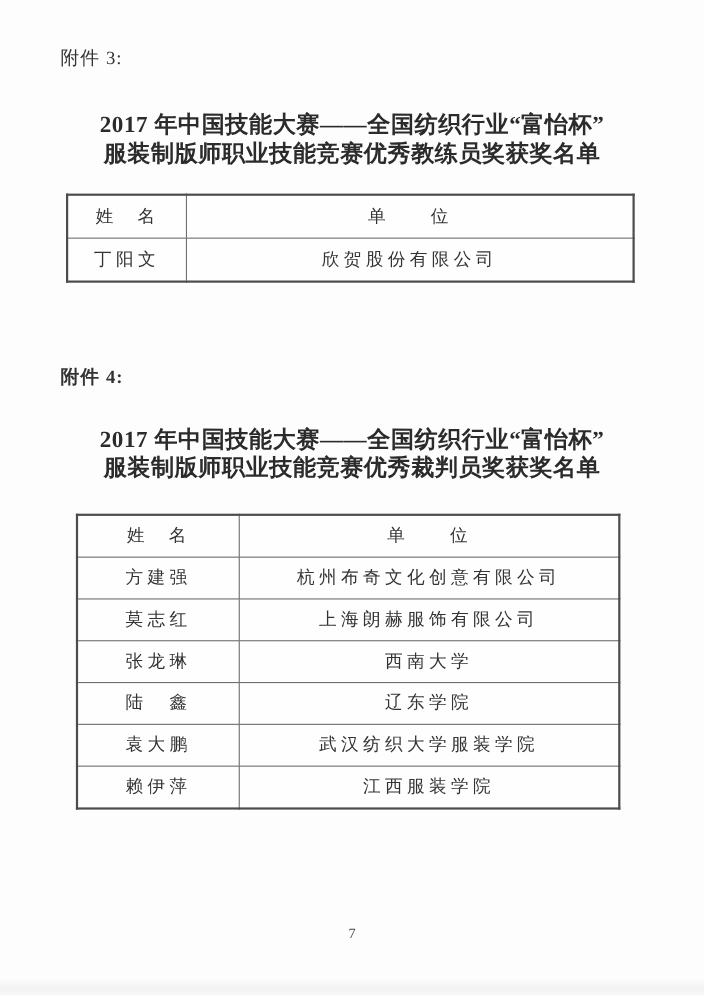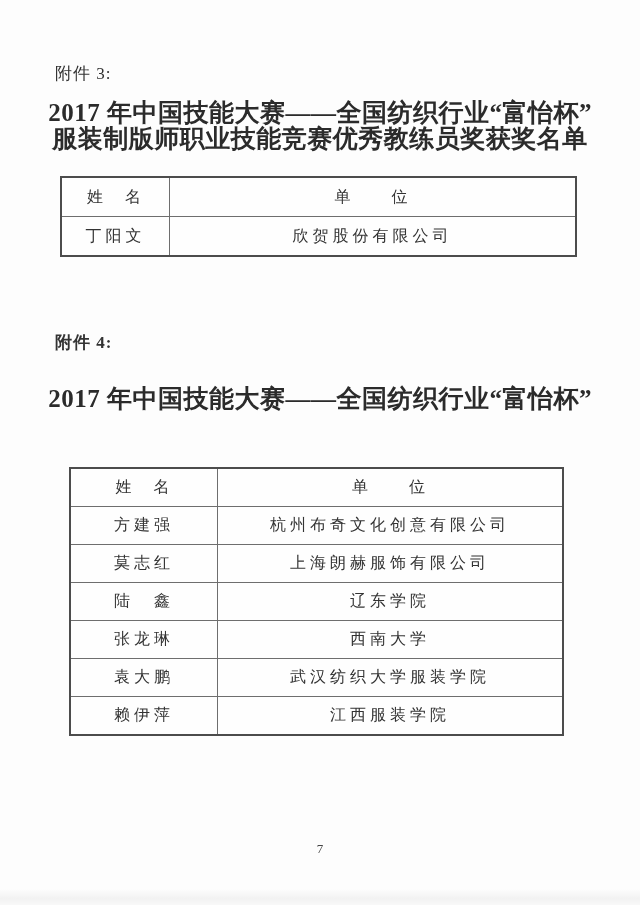--- a/index.html
+++ b/index.html
@@ -19,29 +19,29 @@
     font-family: "Liberation Serif", "DejaVu Serif", serif;
     color: #2f2f2f;
   }
   .attach-label {
     position: absolute;
     left: 55px;
     font-size: 17px;
     letter-spacing: 1px;
     color: #333333;
   }
-  .attach-3 { top: 62px; }
+  .attach-3 { top: 41px; }
   .attach-4 { top: 331px; font-weight: bold; }
   .doc-title {
     position: absolute;
     left: 0;
     width: 640px;
     text-align: center;
     font-weight: bold;
-    font-size: 25px;
+    font-size: 21px;
     line-height: 26px;
     letter-spacing: 0.5px;
     color: #2b2b2b;
   }
   .title-1 { top: 100px; }
   .title-2 { top: 386px; }
   table.award {
     position: absolute;
     border-collapse: collapse;
     table-layout: fixed;
@@ -107,43 +107,44 @@
         <td class="col-name cell-name">丁阳文</td>
         <td class="cell-unit">欣贺股份有限公司</td>
       </tr>
     </tbody>
   </table>
 
   <div class="attach-label attach-4">附件 4:</div>
 
   <div class="doc-title title-2">
     <div>2017 年中国技能大赛——全国纺织行业“富怡杯”</div>
+    <div>服装制版师职业技能竞赛优秀裁判员奖获奖名单</div>
   </div>
 
   <table class="award table-2">
     <tbody>
       <tr>
         <th class="col-name cell-head">姓　名</th>
         <th class="cell-head">单　　位</th>
       </tr>
       <tr>
         <td class="col-name cell-name">方建强</td>
         <td class="cell-unit">杭州布奇文化创意有限公司</td>
       </tr>
       <tr>
         <td class="col-name cell-name">莫志红</td>
         <td class="cell-unit">上海朗赫服饰有限公司</td>
       </tr>
       <tr>
+        <td class="col-name cell-name">张龙琳</td>
+        <td class="cell-unit">西南大学</td>
+      </tr>
+      <tr>
         <td class="col-name cell-name">陆　鑫</td>
         <td class="cell-unit">辽东学院</td>
-      </tr>
-      <tr>
-        <td class="col-name cell-name">张龙琳</td>
-        <td class="cell-unit">西南大学</td>
       </tr>
       <tr>
         <td class="col-name cell-name">袁大鹏</td>
         <td class="cell-unit">武汉纺织大学服装学院</td>
       </tr>
       <tr>
         <td class="col-name cell-name">赖伊萍</td>
         <td class="cell-unit">江西服装学院</td>
       </tr>
     </tbody>

